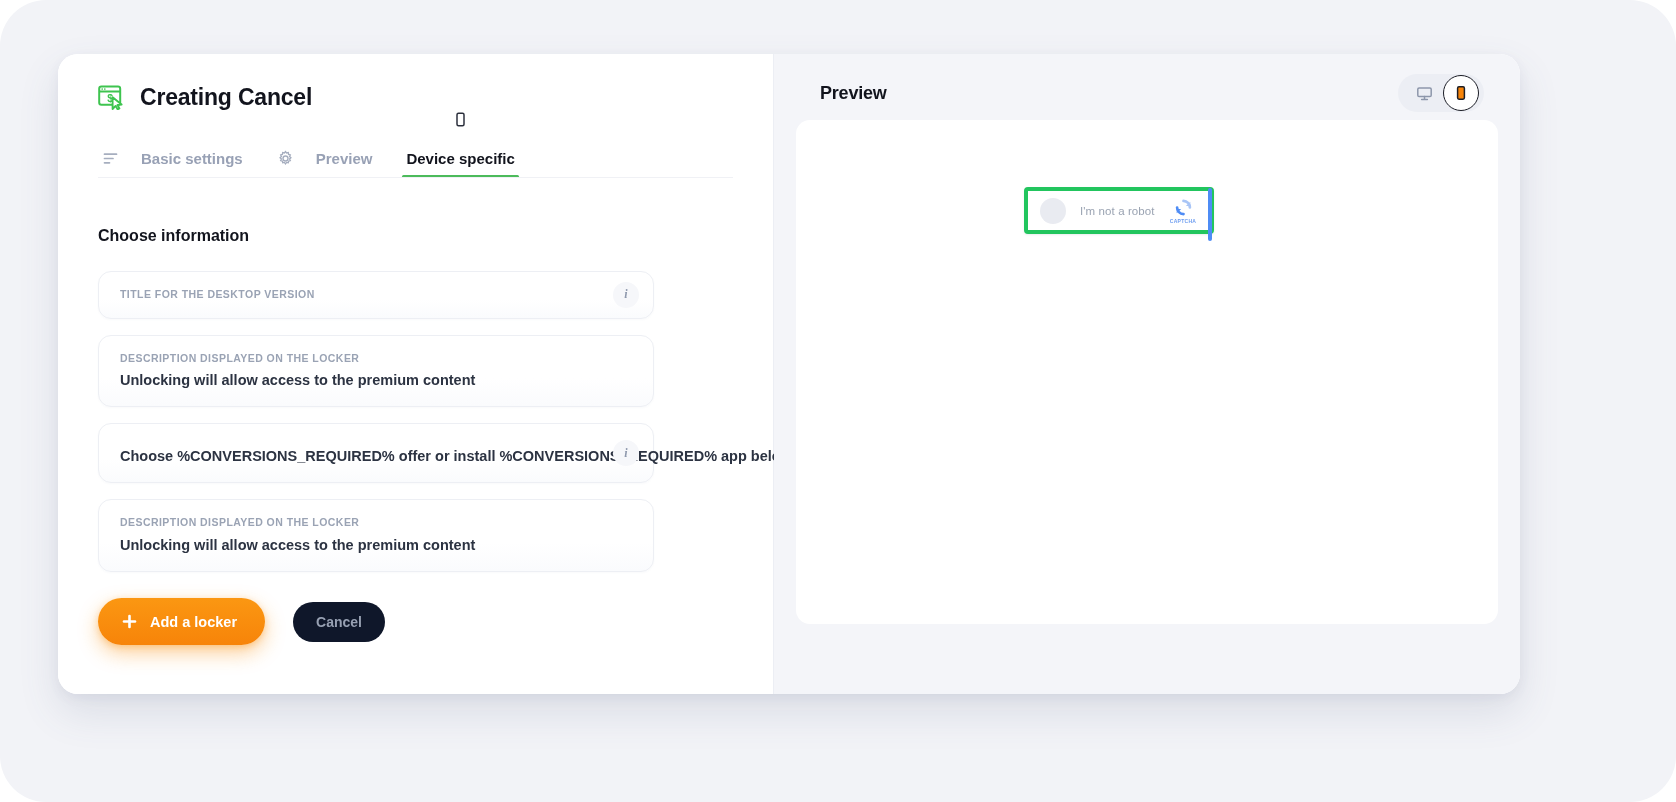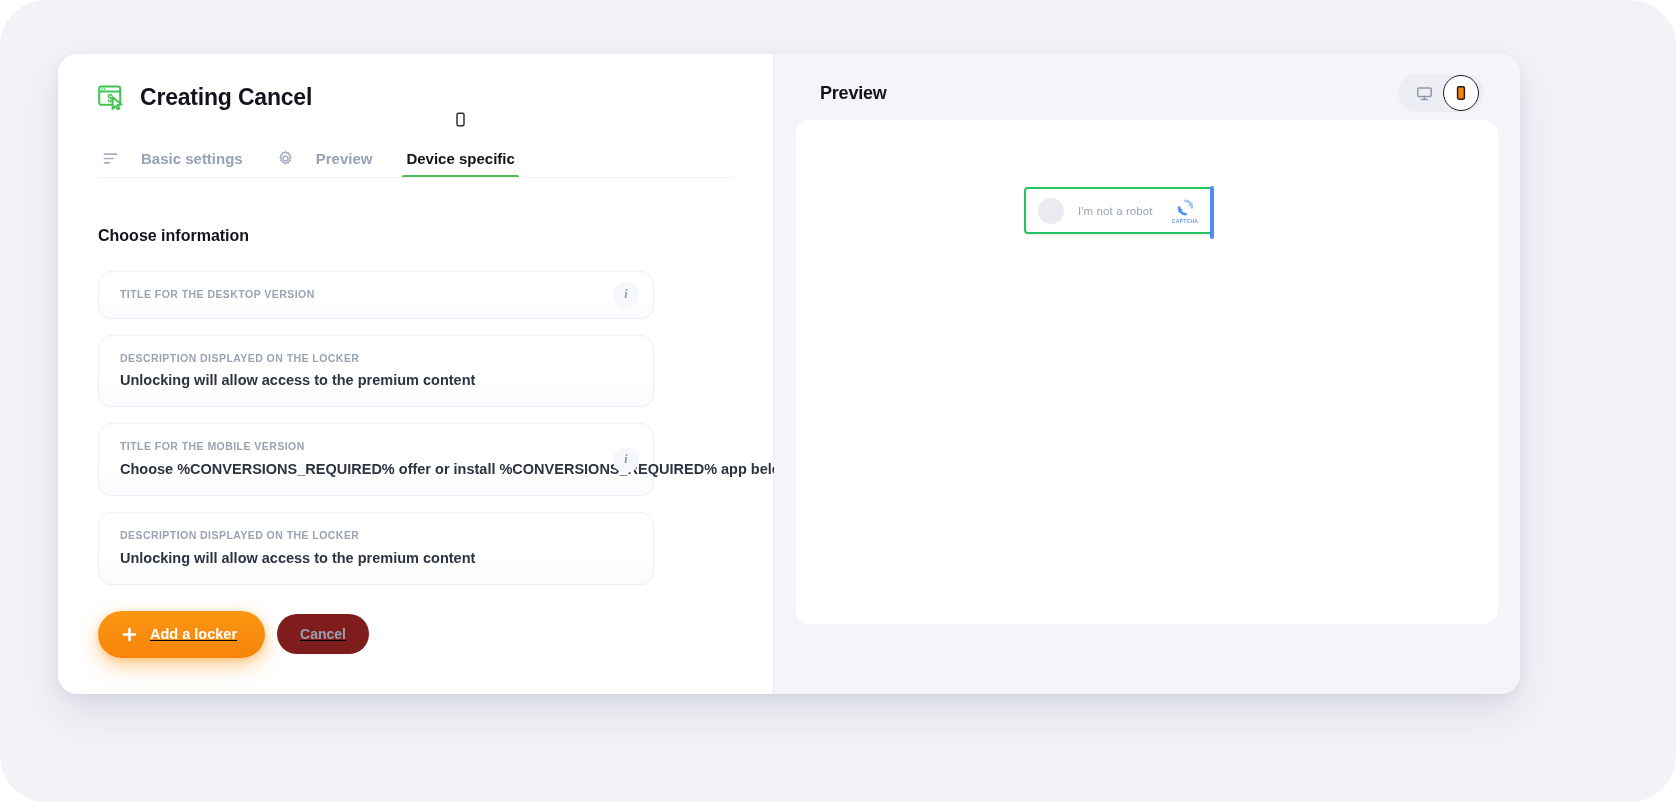--- a/index.html
+++ b/index.html
@@ -160,23 +160,22 @@
     font-size: 12px;
     color: #8f99ad;
     cursor: pointer;
     font-family: "Liberation Serif", serif;
   }
 
   
   .actions {
     display: flex;
     align-items: center;
-    gap: 12px;
+    gap: 28px;
     margin-top: 26px;
-    text-decoration: underline;
   }
 
   .btn-primary {
     display: flex;
     align-items: center;
     gap: 13px;
     height: 47px;
     padding: 0 28px 0 24px;
     border: none;
     border-radius: 24px;
@@ -189,21 +188,21 @@
     box-shadow: 0 8px 20px rgba(250, 146, 17, 0.42),
                 0 2px 6px rgba(250, 146, 17, 0.30);
   }
   .plus-ico { width: 15px; height: 15px; display:block; flex:none; }
 
   .btn-secondary {
     height: 40px;
     padding: 4px 23px;
     border: none;
     border-radius: 20px;
-    background: #7f1d1d;
+    background: #0f172a;
     color: #97a0b2;
     font-size: 14px;
     font-weight: bold;
     font-family: inherit;
     cursor: pointer;
   }
 
   
   .preview-pane {
     flex: 1;
@@ -262,21 +261,21 @@
   }
 
   
   .captcha {
     position: absolute;
     left: 228px;
     top: 67px;
     width: 190px;
     height: 47px;
     background: #ffffff;
-    border: 2px solid #22c55e;
+    border: 4px solid #22c55e;
     border-radius: 4px;
     display: flex;
     align-items: center;
     padding: 0 10px 0 12px;
     box-shadow: 0 1px 2px rgba(60,70,100,0.10);
   }
   .captcha::after {
     content: "";
     position: absolute;
     right: -2px; top: -3px;
@@ -379,21 +378,20 @@
           <div class="field-label">TITLE FOR THE DESKTOP VERSION</div>
           <div class="info-badge">i</div>
         </div>
 
         <div class="field-card">
           <div class="field-label">DESCRIPTION DISPLAYED ON THE LOCKER</div>
           <div class="field-value">Unlocking will allow access to the premium content</div>
         </div>
 
         <div class="field-card">
-          <div class="field-label">TITLE FOR THE MOBILE VERSION</div>
           <div class="field-value">Choose %CONVERSIONS_REQUIRED% offer or install %CONVERSIONS_REQUIRED% app below</div>
           <div class="info-badge">i</div>
         </div>
 
         <div class="field-card">
           <div class="field-label">DESCRIPTION DISPLAYED ON THE LOCKER</div>
           <div class="field-value">Unlocking will allow access to the premium content</div>
         </div>
 
       </div>

